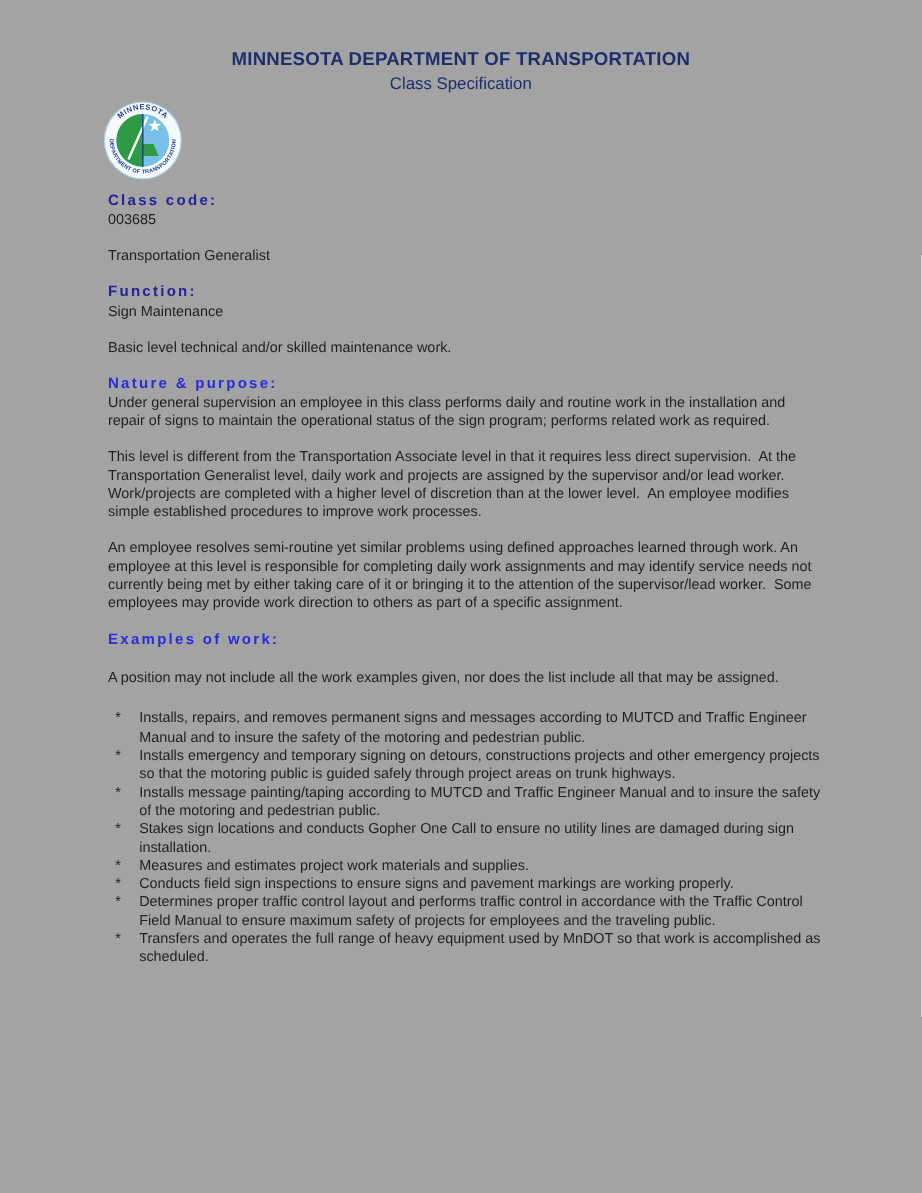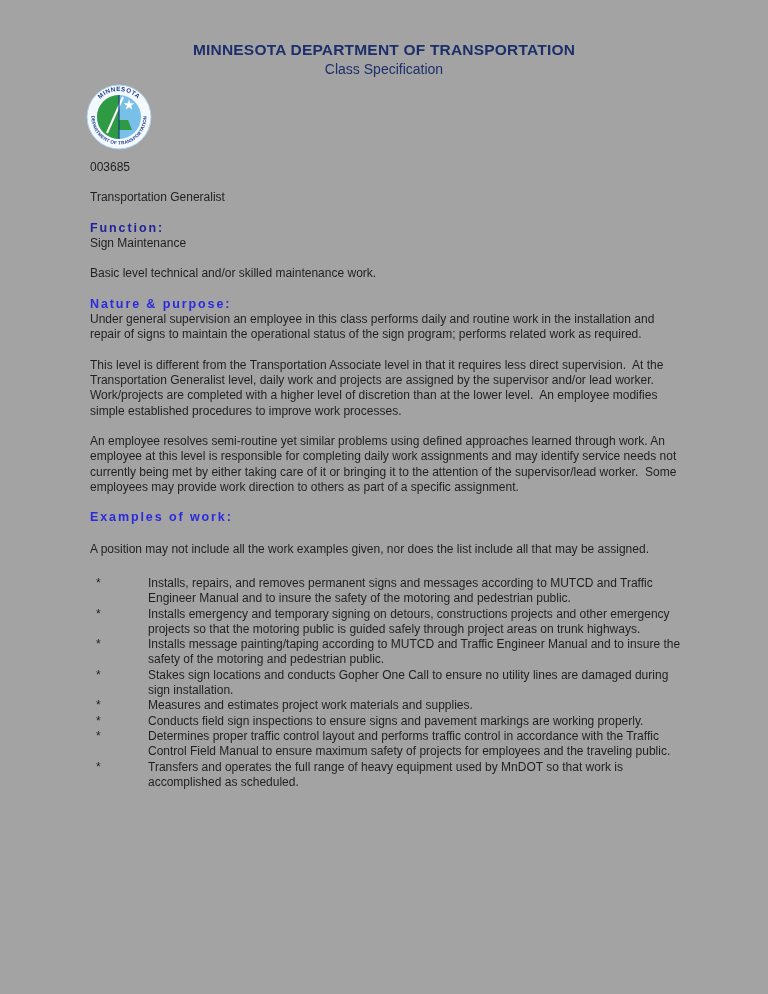--- a/index.html
+++ b/index.html
@@ -33,21 +33,21 @@
     color:#22229a; line-height:15.5px;
   }
   .label.bright { color:#2a2ade; }
   .value { display:block; }
   p.para { margin:0 0 15px 0; white-space:pre-wrap; }
   .examples-heading { margin:0 0 13px 0; }
   p.intro { margin:16px 0 19px 0; white-space:pre-wrap; }
   ul.examples { list-style:none; margin:0; padding:0; }
   ul.examples li { display:flex; }
   .li-marker { flex:0 0 20px; margin-left:6px; }
-  .li-text { flex:1; white-space:pre-wrap;margin-left:32px; }
+  .li-text { flex:1; white-space:pre-wrap; }
 </style>
 </head>
 <body>
 
 <div class="page">
 
   <header class="doc-header">
     <div class="doc-title">MINNESOTA DEPARTMENT OF TRANSPORTATION</div>
     <div class="doc-subtitle">Class Specification</div>
   </header>
@@ -70,20 +70,21 @@
       <path d="M33,36 h9 l4,10 h-13 Z" fill="#2e9a44"></path>
       <line x1="21" y1="49" x2="37" y2="13" stroke="#ffffff" stroke-width="2"></line>
       <line x1="33" y1="11" x2="33" y2="55" stroke="#16407e" stroke-width="1.2"></line>
       <polygon fill="#ffffff" points="43,15.5 44.3,19.2 48.2,19.3 45.1,21.7 46.2,25.45 43,23.2 39.8,25.45 40.9,21.7 37.8,19.3 41.7,19.2"></polygon>
     </svg>
   </div>
 
   <main class="content">
 
     <div class="field">
+      <span class="label">Class code:</span>
       <span class="value">003685</span>
     </div>
 
 
     <div class="field">
       <span class="value">Transportation Generalist</span>
     </div>
 
     <div class="field">
       <span class="label">Function:</span>

